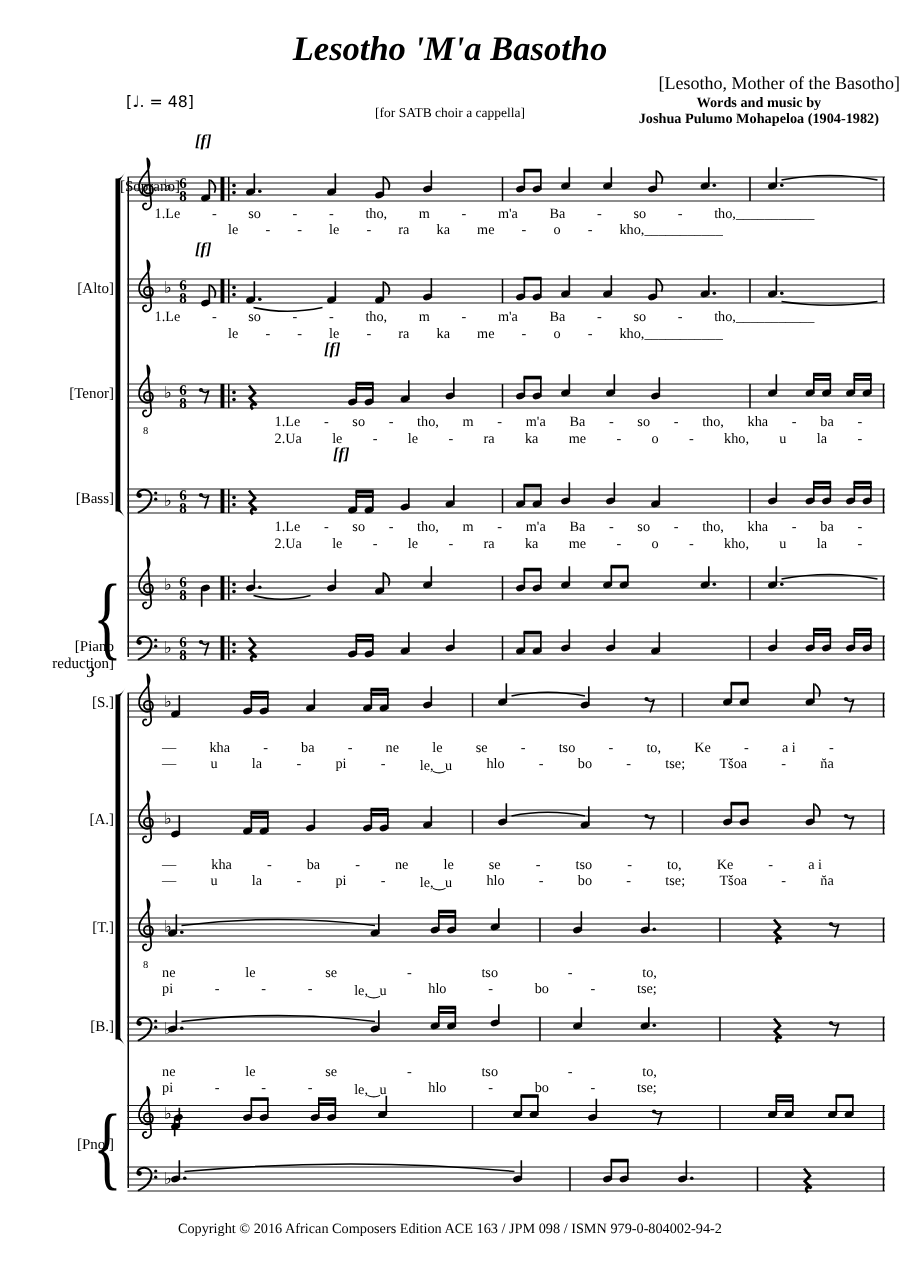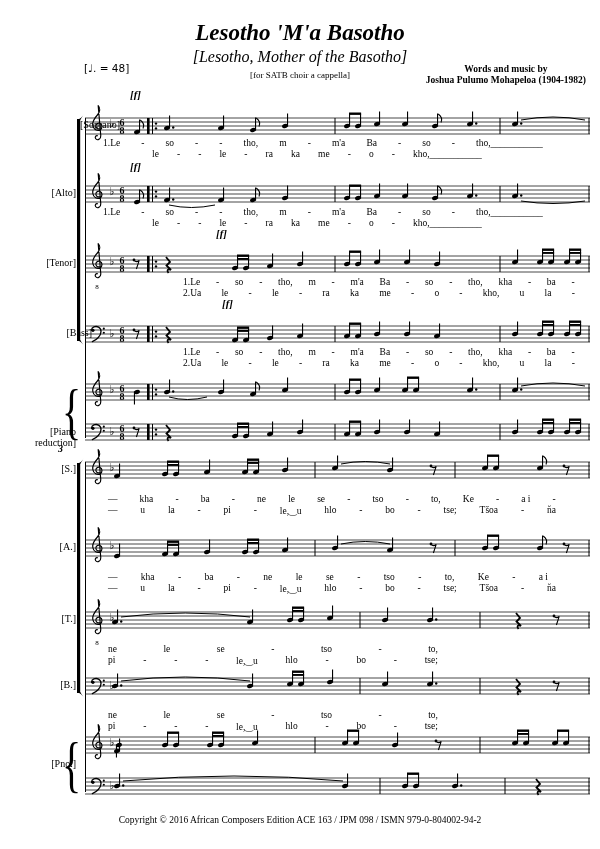--- a/index.html
+++ b/index.html
@@ -1,20 +1,20 @@
 <!DOCTYPE html>
 <html><head>
 <meta charset="utf-8">
 <style>
   html,body{margin:0;padding:0;background:#e8e8e8;}
   .page{position:relative;width:600px;height:849px;margin:0 auto;background:#fff;
         font-family:"Liberation Serif",serif;color:#000;overflow:hidden;}
   .abs{position:absolute;}
   .title{left:0;right:0;top:20px;text-align:center;font-size:23px;font-weight:bold;font-style:italic;}
-  .subtitle{left:0;right:0;top:48px;text-align:center;font-size:16px;font-style:italic;}
+  .subtitle{left:0;right:0;top:48px;text-align:right;font-size:12px;}
   .scoring{left:0;right:0;top:70px;text-align:center;font-size:9px;}
   .credits{right:14px;top:64px;text-align:center;font-size:9.5px;line-height:11px;font-weight:bold;}
   .tempo{left:84px;top:62px;font-size:10.5px;font-family:"DejaVu Sans","Liberation Serif",sans-serif;}
   .plabel{font-size:10px;width:76px;text-align:right;line-height:11px;}
   .dyn{font-size:11px;font-weight:bold;font-style:italic;}
   .mnum{font-size:10px;font-style:italic;font-weight:bold;}
   .lyr{display:flex;justify-content:space-between;font-size:9.5px;white-space:nowrap;
        font-family:"Liberation Serif","DejaVu Sans",serif;}
   .lyr span{flex:0 0 auto;}
   .footer{left:0;right:0;top:815px;text-align:center;font-size:9.5px;}
@@ -111,21 +111,21 @@
   <svg class="abs" style="left:72px;top:114px;" width="12" height="232">
     <rect x="5" y="5" width="3.2" height="222"></rect>
     <path d="M5 6 C8 5 10.5 3 12 0 L8.2 6 Z"></path>
     <path d="M5 226 C8 227 10.5 229 12 232 L8.2 226 Z"></path>
   </svg>
   <div class="abs brace" style="left:62px;top:392px;">{</div>
 
   <div class="abs plabel" style="left:0;top:119px;margin-left:44px;">[Soprano]</div>
   <div class="abs plabel" style="left:0;top:187px;">[Alto]</div>
   <div class="abs plabel" style="left:0;top:257px;">[Tenor]</div>
-  <div class="abs plabel" style="left:16px;top:327px;">[Bass]</div>
+  <div class="abs plabel" style="left:0;top:327px;">[Bass]</div>
   <div class="abs plabel" style="left:0;top:399px;margin-top:27px;">
     <div>[Piano</div>
     <div>reduction]</div>
   </div>
 
   <div class="abs dyn" style="left:130px;top:88px;">[f]</div>
   <div class="abs dyn" style="left:130px;top:160px;">[f]</div>
   <div class="abs dyn" style="left:216px;top:227px;">[f]</div>
   <div class="abs dyn" style="left:222px;top:297px;">[f]</div>
 

